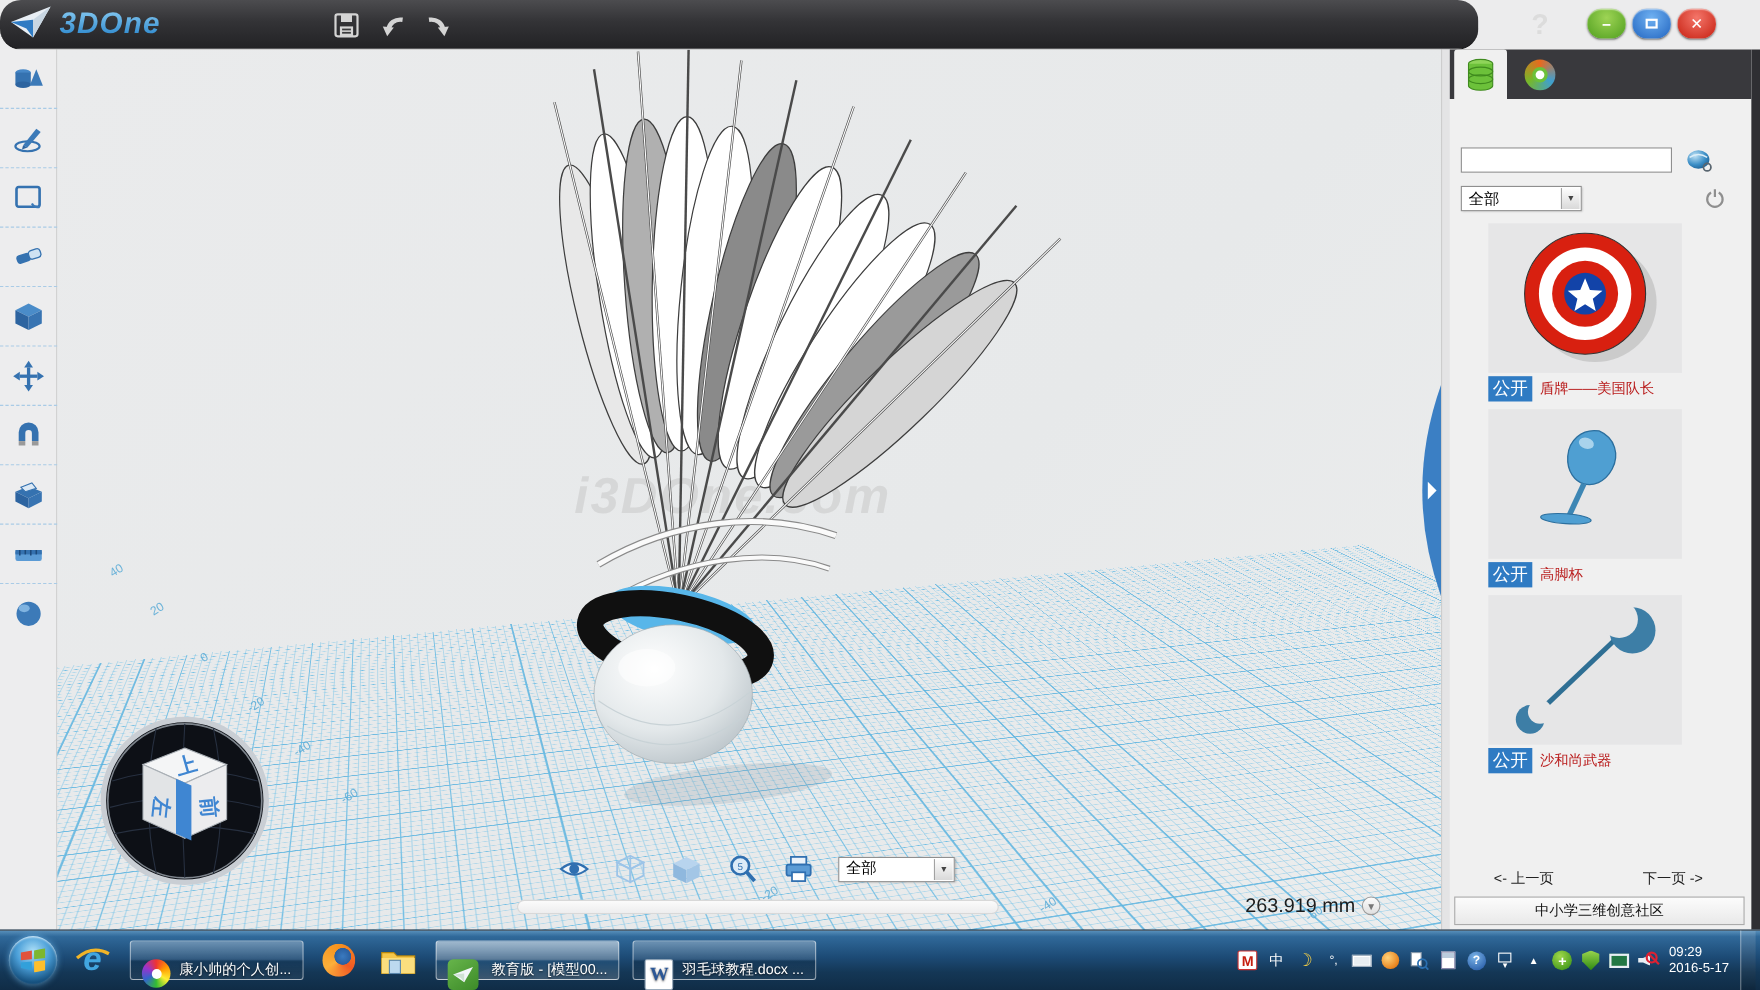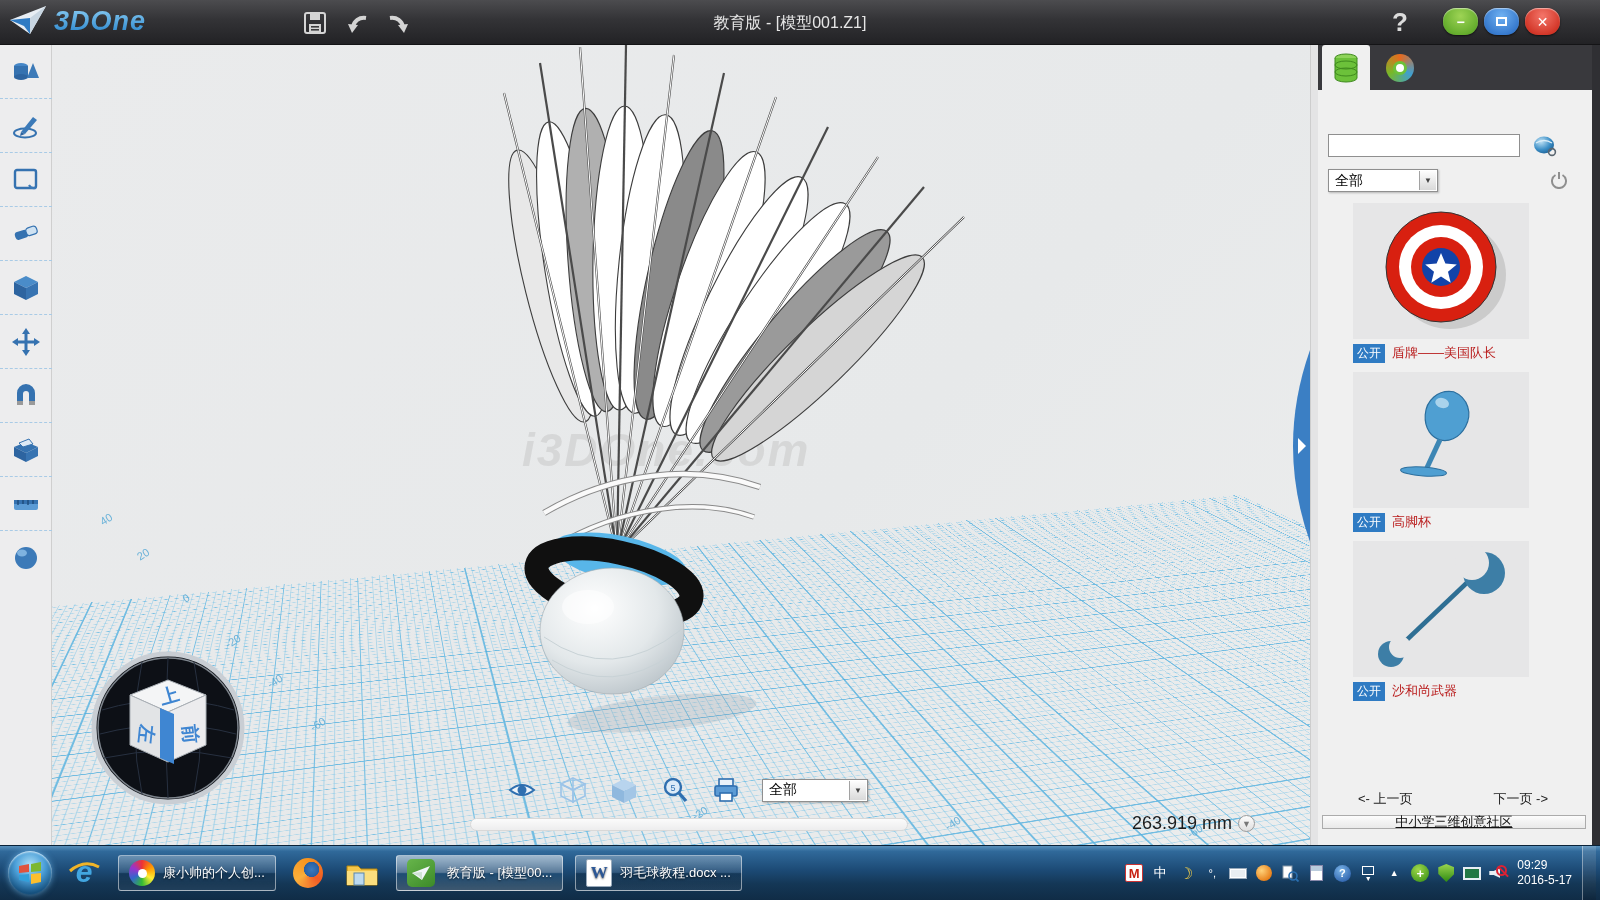--- a/index.html
+++ b/index.html
@@ -1,23 +1,23 @@
 <!DOCTYPE html>
 <html><head>
 <meta charset="utf-8">
 <style>
   * { margin:0; padding:0; box-sizing:border-box; }
   html,body { width:1600px; height:900px; overflow:hidden;
     font-family:"Liberation Sans","DejaVu Sans",sans-serif; background:#ececed; }
   #app { position:relative; width:1600px; height:900px; }
 
   
-  #titlebar { position:absolute; left:0; top:0; width:1600px; height:45px;
+  #titlebar { position:absolute; left:0; top:0; width:1344px; height:45px;
     background:linear-gradient(180deg,#4c4c4f 0%,#333336 45%,#222225 100%);
-    border-bottom:1px solid #141416; z-index:50; }
+    border-bottom:1px solid #141416; z-index:50;border-radius:19px; }
   #logo { position:absolute; left:8px; top:4px; display:flex; align-items:center; gap:6px; }
   #logo-text { font-size:27px; font-style:italic; font-weight:bold; letter-spacing:1px;
     background:linear-gradient(180deg,#8fd0f5,#1f7ec8); -webkit-background-clip:text;
     background-clip:text; color:#3399dd; -webkit-text-fill-color:transparent; }
   .tb-icon { position:absolute; top:8px; width:30px; height:30px; display:flex;
     align-items:center; justify-content:center; cursor:pointer; }
   #title-text { position:absolute; left:560px; width:460px; top:0; height:45px;
     line-height:45px; text-align:center; color:#e6e6e6; font-size:16px; }
   #help-btn { position:absolute; left:1384px; top:4px; width:32px; height:36px;
     color:#dcdcdc; font-size:26px; font-weight:bold; text-align:center; line-height:36px; cursor:pointer; }
@@ -86,41 +86,41 @@
   #search-row { position:absolute; left:10px; top:88px; width:254px; height:26px; }
   #search-input { position:absolute; left:0; top:1px; width:192px; height:23px;
     border:1px solid #8f8f8f; background:#fff; font-size:13px; padding:0 5px; }
   #search-globe { position:absolute; left:204px; top:0; width:26px; height:26px; cursor:pointer; }
   #filter-row { position:absolute; left:10px; top:124px; width:254px; height:24px; }
   #power-icon { position:absolute; left:222px; top:2px; width:18px; height:18px; cursor:pointer; }
   #model-list { position:absolute; left:0; top:158px; width:274px; height:580px; }
   .model-item { position:relative; width:274px; margin-bottom:9px; }
   .thumb { position:relative; margin-left:35px; width:176px; height:136px; background:#e6e6e7; cursor:pointer; }
   .item-caption { display:flex; align-items:center; gap:7px; margin:4px 0 0 35px; height:20px; }
-  .badge { background:#2f7bc3; color:#fff; font-size:12px; padding:1px 4px; cursor:pointer; }
+  .badge { background:#2f7bc3; color:#fff; font-size:16px; padding:1px 4px; cursor:pointer; }
   .item-name { font-size:13px; color:#b91c1c; }
   #pager { position:absolute; left:0; top:745px; width:274px; font-size:13px; color:#222; }
   #prev-page { position:absolute; left:40px; cursor:pointer; }
   #next-page { position:absolute; right:44px; cursor:pointer; }
-  #community-btn { position:absolute; left:4px; top:770px; width:264px; height:14px;
+  #community-btn { position:absolute; left:4px; top:770px; width:264px; height:26px;
     background:linear-gradient(180deg,#fcfcfc,#e9e9e9); border:1px solid #ababab;
-    font-size:13px; color:#111; display:flex; align-items:center; justify-content:center; cursor:pointer;text-decoration:underline; }
+    font-size:13px; color:#111; display:flex; align-items:center; justify-content:center; cursor:pointer; }
   #right-edge { position:absolute; left:1592px; top:45px; width:8px; height:800px; background:#2f2f33; }
 
   
   #taskbar { position:absolute; left:0; top:845px; width:1600px; height:55px;
     background:linear-gradient(180deg,#5890bb 0%,#30699a 10%,#1c4a75 45%,#143756 70%,#102c46 100%);
     border-top:1px solid #0a2238; z-index:60; display:flex; align-items:center; }
   #start-orb { position:relative; width:44px; height:44px; margin-left:8px; border-radius:50%;
     background:radial-gradient(circle at 50% 32%,#aee0f8 0%,#4b9fd8 40%,#16517f 75%,#0d3354 100%);
     box-shadow:inset 0 1px 2px rgba(255,255,255,.8),0 0 6px rgba(120,200,255,.6);
     display:flex; align-items:center; justify-content:center; cursor:pointer; }
   .tb-launch { width:44px; height:46px; margin-left:10px; display:flex; align-items:center;
     justify-content:center; border-radius:4px; cursor:pointer; }
-  .task-btn { height:36px; margin-left:12px; padding:0 10px; display:flex; align-items:center;
+  .task-btn { height:36px; margin-left:12px; padding:16px 10px; display:flex; 
     gap:8px; border:1px solid rgba(255,255,255,.5); border-radius:3px;
     background:linear-gradient(180deg,rgba(255,255,255,.30),rgba(255,255,255,.10) 48%,rgba(0,0,0,.18) 52%,rgba(255,255,255,.06));
     color:#fff; font-size:13px; text-shadow:0 1px 2px rgba(0,0,0,.7); cursor:pointer; white-space:nowrap; }
   .task-btn.active { background:linear-gradient(180deg,rgba(255,255,255,.55),rgba(255,255,255,.28) 48%,rgba(40,90,130,.35) 52%,rgba(255,255,255,.18));gap:12px; }
   #tray { margin-left:auto; display:flex; align-items:center; gap:8px; padding-right:4px; }
   .tray-ico { display:flex; align-items:center; justify-content:center; width:18px; height:18px;
     color:#fff; font-size:13px; cursor:pointer; }
   #clock { text-align:left; color:#fff; font-size:12px; line-height:15px; margin:0 2px; cursor:default; }
   #show-desktop { width:14px; height:55px; border-left:1px solid rgba(255,255,255,.4);
     background:linear-gradient(180deg,rgba(255,255,255,.15),rgba(0,0,0,.15)); cursor:pointer; }
@@ -179,21 +179,20 @@
           <path d="M21,8 C14,7 9,11 8,17" fill="none" stroke="#d4d4d4" stroke-width="4"></path>
           <polygon points="3,14 13,15 7,23" fill="#d4d4d4"></polygon>
         </svg>
     </div>
     <div class="tb-icon" style="left:383px;">
       <svg width="26" height="26" viewBox="0 0 26 26">
           <path d="M5,8 C12,7 17,11 18,17" fill="none" stroke="#d4d4d4" stroke-width="4"></path>
           <polygon points="23,14 13,15 19,23" fill="#d4d4d4"></polygon>
         </svg>
     </div>
-    <div id="title-text">教育版 - [模型001.Z1]</div>
     <div id="help-btn">?</div>
     <div id="btn-min" class="win-ctl">
         <span>−</span>
       </div>
     <div id="btn-max" class="win-ctl">
         <span class="restore-glyph"></span>
       </div>
     <div id="btn-close" class="win-ctl">
         <span>✕</span>
       </div>

